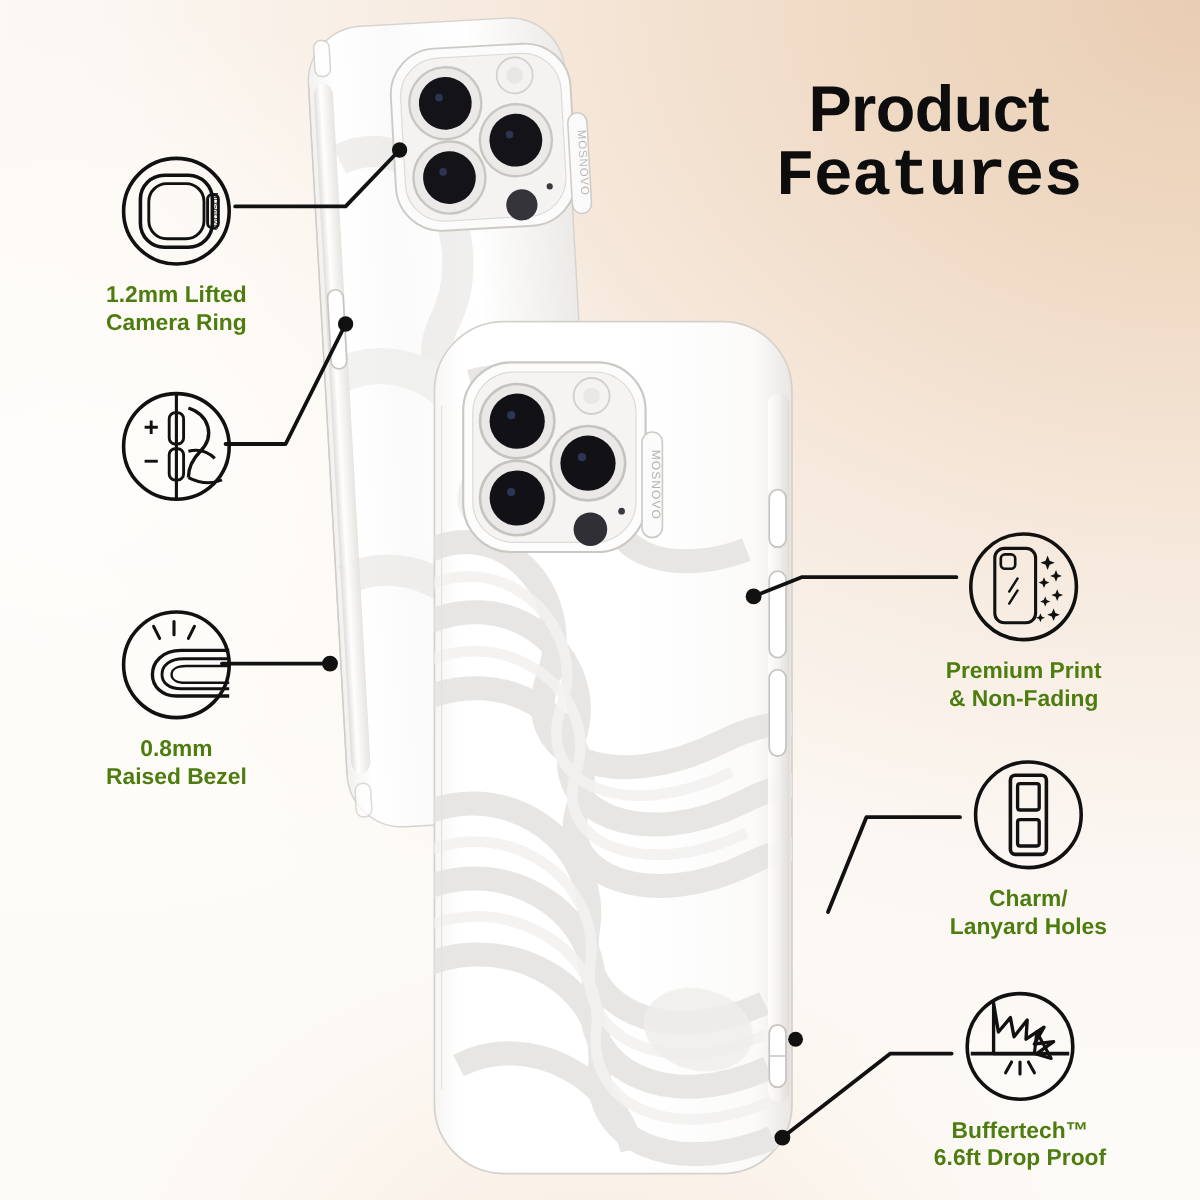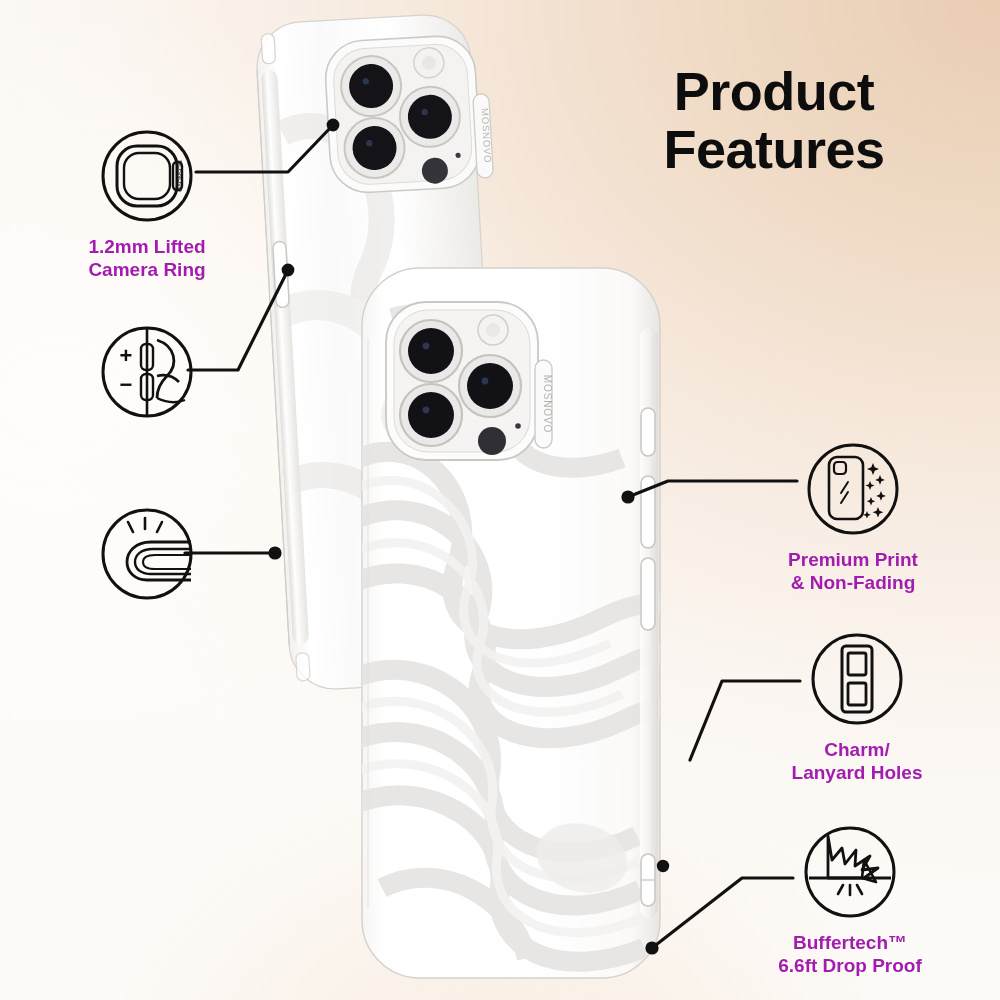--- a/index.html
+++ b/index.html
@@ -43,40 +43,40 @@
     left: 584px;
     top: 62px;
     width: 380px;
     text-align: center;
     font-weight: bold;
     font-size: 54px;
     line-height: 1.08;
     color: #0d0d0d;
     letter-spacing: -0.5px;
   }
-  .title .l2 { display: block; }
+  .title .l2 { display: block; font-family: Liberation Mono, monospace; }
 
   
   .feature {
     position: absolute;
     width: 210px;
     text-align: center;
   }
   .feature .icon-wrap {
     display: flex;
     justify-content: center;
     align-items: center;
     height: 108px;
   }
   .feature .caption {
     margin-top: 6px;
     font-weight: bold;
     font-size: 19px;
     line-height: 1.2;
-    color: #a21caf;
+    color: #4d7c0f;
     white-space: pre-line;
   }
   .f-camera  { left: 42px;  top: 122px; }
   .f-button  { left: 42px;  top: 318px; }
   .f-bezel   { left: 42px;  top: 500px; }
   .f-print   { left: 748px; top: 435px; }
   .f-charm   { left: 752px; top: 625px; }
   .f-drop    { left: 734px; top: 818px; width: 232px; }
 
   .lines {
@@ -314,20 +314,22 @@
         <path d="M96 40 L56 40 C40 40 32 50 32 60 C32 70 40 78 52 78 L96 78" fill="none" stroke="#111" stroke-width="2.8"></path>
         <path d="M96 47 L58 47 C46 47 40 53 40 60 C40 67 46 72 56 72 L96 72" fill="none" stroke="#111" stroke-width="2.4"></path>
         <path d="M96 53 L60 53 C52 53 48 56 48 60 C48 64 52 67 60 67 L96 67" fill="none" stroke="#111" stroke-width="2"></path>
         <g stroke="#111" stroke-width="2.6" stroke-linecap="round">
           <line x1="38" y1="30" x2="33" y2="20"></line>
           <line x1="50" y1="27" x2="50" y2="16"></line>
           <line x1="62" y1="30" x2="67" y2="20"></line>
         </g>
       </svg>
     </div>
+    <div class="caption">0.8mm
+Raised Bezel</div>
   </div>
 
   <div class="feature f-charm">
     <div class="icon-wrap">
       <svg width="104" height="104" viewBox="0 0 104 104">
         <circle cx="52" cy="52" r="44" fill="none" stroke="#111" stroke-width="3"></circle>
         <rect x="37" y="19" width="30" height="66" rx="4" fill="none" stroke="#111" stroke-width="3"></rect>
         <rect x="43" y="26" width="18" height="22" rx="2" fill="none" stroke="#111" stroke-width="2.8"></rect>
         <rect x="43" y="56" width="18" height="22" rx="2" fill="none" stroke="#111" stroke-width="2.8"></rect>
       </svg>

